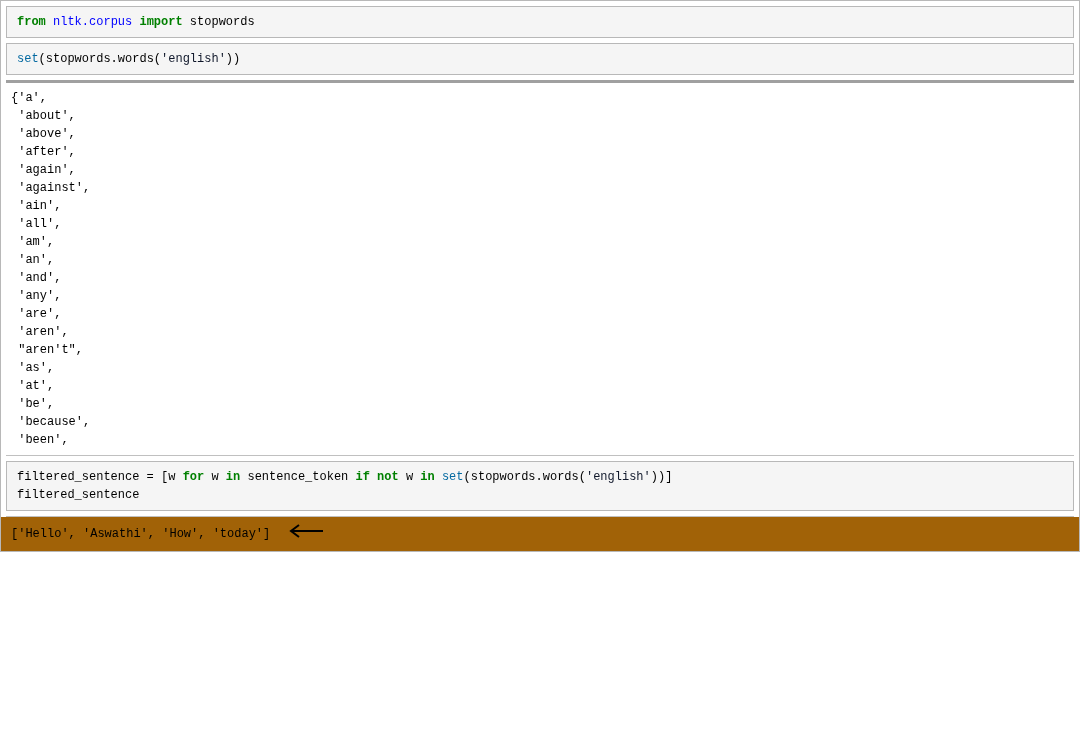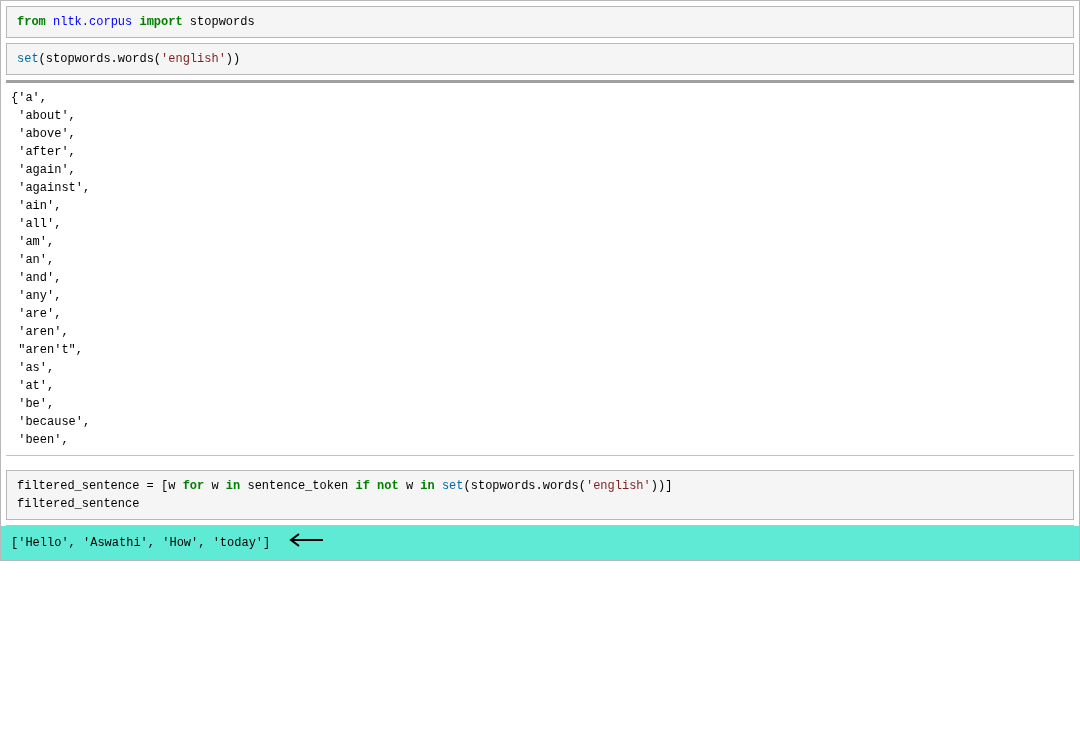--- a/index.html
+++ b/index.html
@@ -17,34 +17,34 @@
   }
   .cell {
     border: 1px solid #b8b8b8;
     margin: 5px;
   }
   .code-input {
     background: #f5f5f5;
     padding: 6px 10px;
   }
   .code-output {
-    background: #5eead4;
+    background: #a16207;
     padding: 6px 10px;
   }
   pre {
     margin: 0;
     white-space: pre;
     font-family: Liberation Mono, monospace;
     font-size: 12px;
     line-height: 1.5;
   }
   .kw-green { color: #008000; font-weight: bold; }
   .kw-blue  { color: #0000ff; }
   .fn-teal  { color: #0369a1; }
-  .str-red  { color: #7f1d1d; }
+  .str-red  { color: #0f172a; }
   .plain    { color: #000000; }
   .sep-strong {
     height: 3px;
     background: #a0a0a0;
     margin: 0 5px;
   }
   .sep-thin {
     border-top: 1px solid #c0c0c0;
     margin: 0 5px;
   }
@@ -93,21 +93,21 @@
  "aren't",
  'as',
  'at',
  'be',
  'because',
  'been',</pre>
   </div>
 
   <div class="sep-thin"></div>
 
-  <div class="cell code-input" style="margin-top:14px">
+  <div class="cell code-input" style="margin-top:5px">
     <pre><span id="c3l1"><span class="plain">filtered_sentence = [w </span><span class="kw-green">for</span><span class="plain"> w </span><span class="kw-green">in</span><span class="plain"> sentence_token </span><span class="kw-green">if</span><span class="plain"> </span><span class="kw-green">not</span><span class="plain"> w </span><span class="kw-green">in</span><span class="plain"> </span><span class="fn-teal">set</span><span class="plain">(stopwords.words(</span><span class="str-red">'english'</span><span class="plain">))]</span></span>
 <span id="c3l2">filtered_sentence</span></pre>
   </div>
 
   <div class="sep-thin"></div>
 
   <div class="code-output">
     <pre><span>['Hello', 'Aswathi', 'How', 'today']</span> <span class="arrow"><svg width="40" height="16" viewBox="0 0 40 16">
             <line x1="38" y1="8" x2="6" y2="8" stroke="#000" stroke-width="2"></line>
             <polyline points="14,2 6,8 14,14" fill="none" stroke="#000" stroke-width="2"></polyline>

